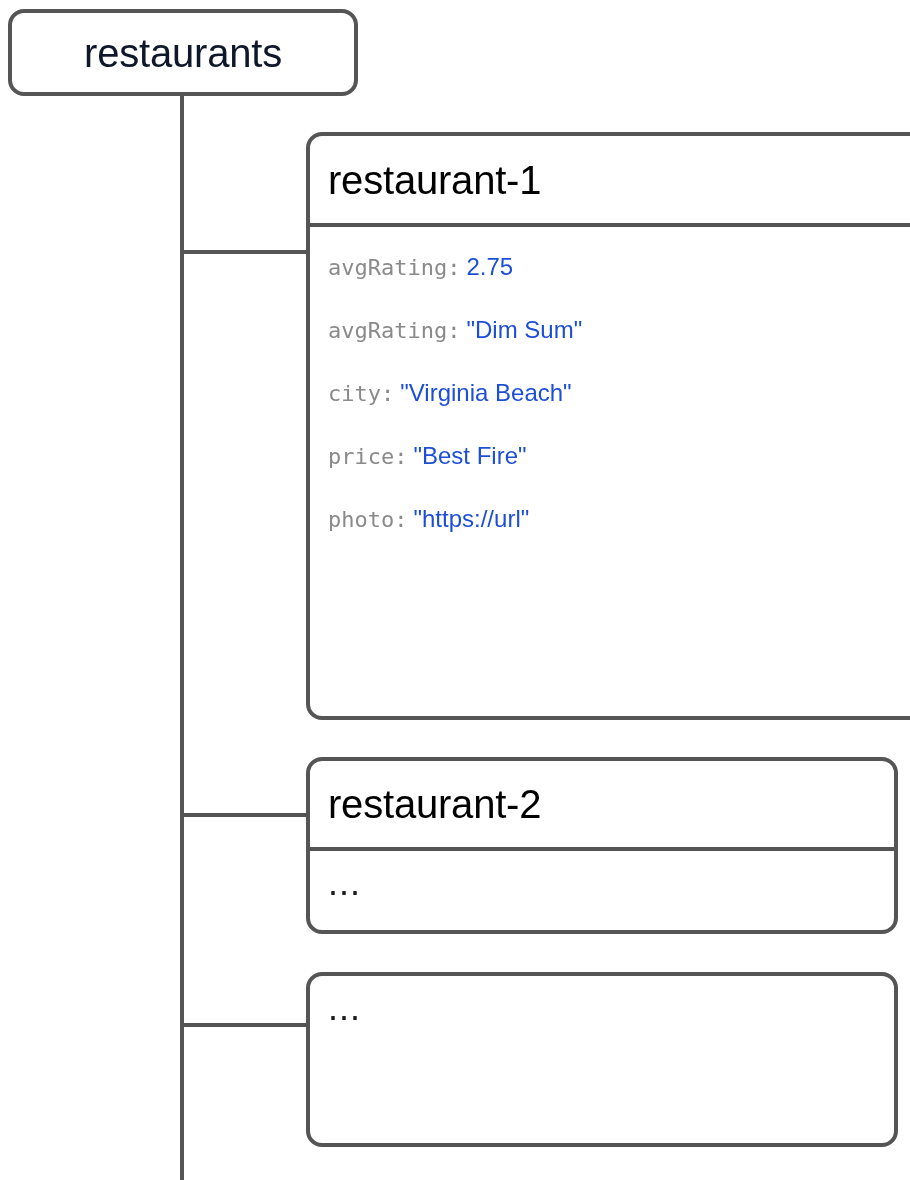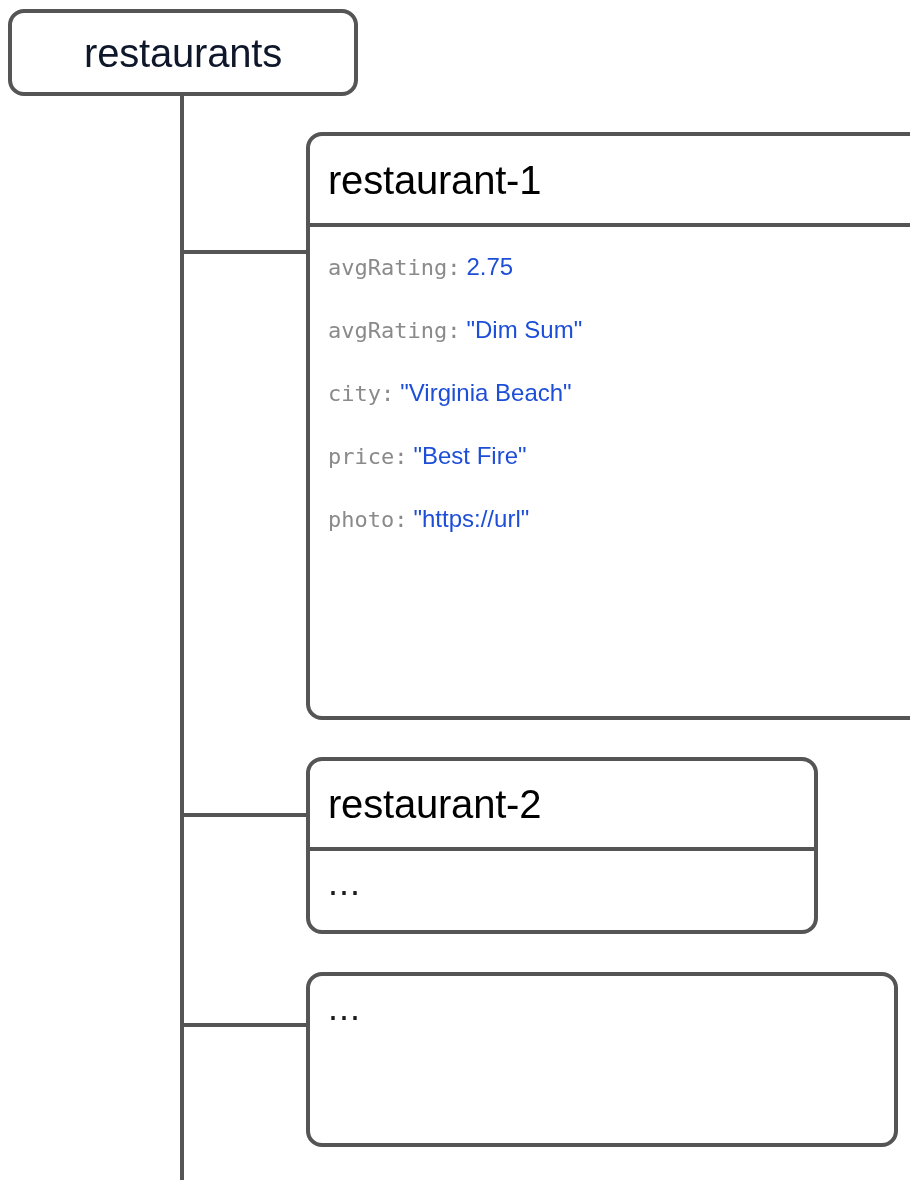--- a/index.html
+++ b/index.html
@@ -66,21 +66,21 @@
   .doc-card {
     position: absolute;
     left: 306px;
     box-sizing: border-box;
     border: 4px solid #555555;
     border-radius: 16px;
     background: #ffffff;
     overflow: hidden;
   }
   .card-1 { top: 132px; width: 696px; height: 588px; }
-  .card-2 { top: 757px; width: 512px; height: 177px; }
+  .card-2 { top: 757px; width: 592px; height: 177px; }
   .card-3 { top: 972px; width: 592px; height: 175px; }
 
   .card-header {
     box-sizing: border-box;
     border-bottom: 4px solid #555555;
     display: flex;
     align-items: center;
     padding-left: 18px;
   }
   .card-1 .card-header { height: 91px; }

